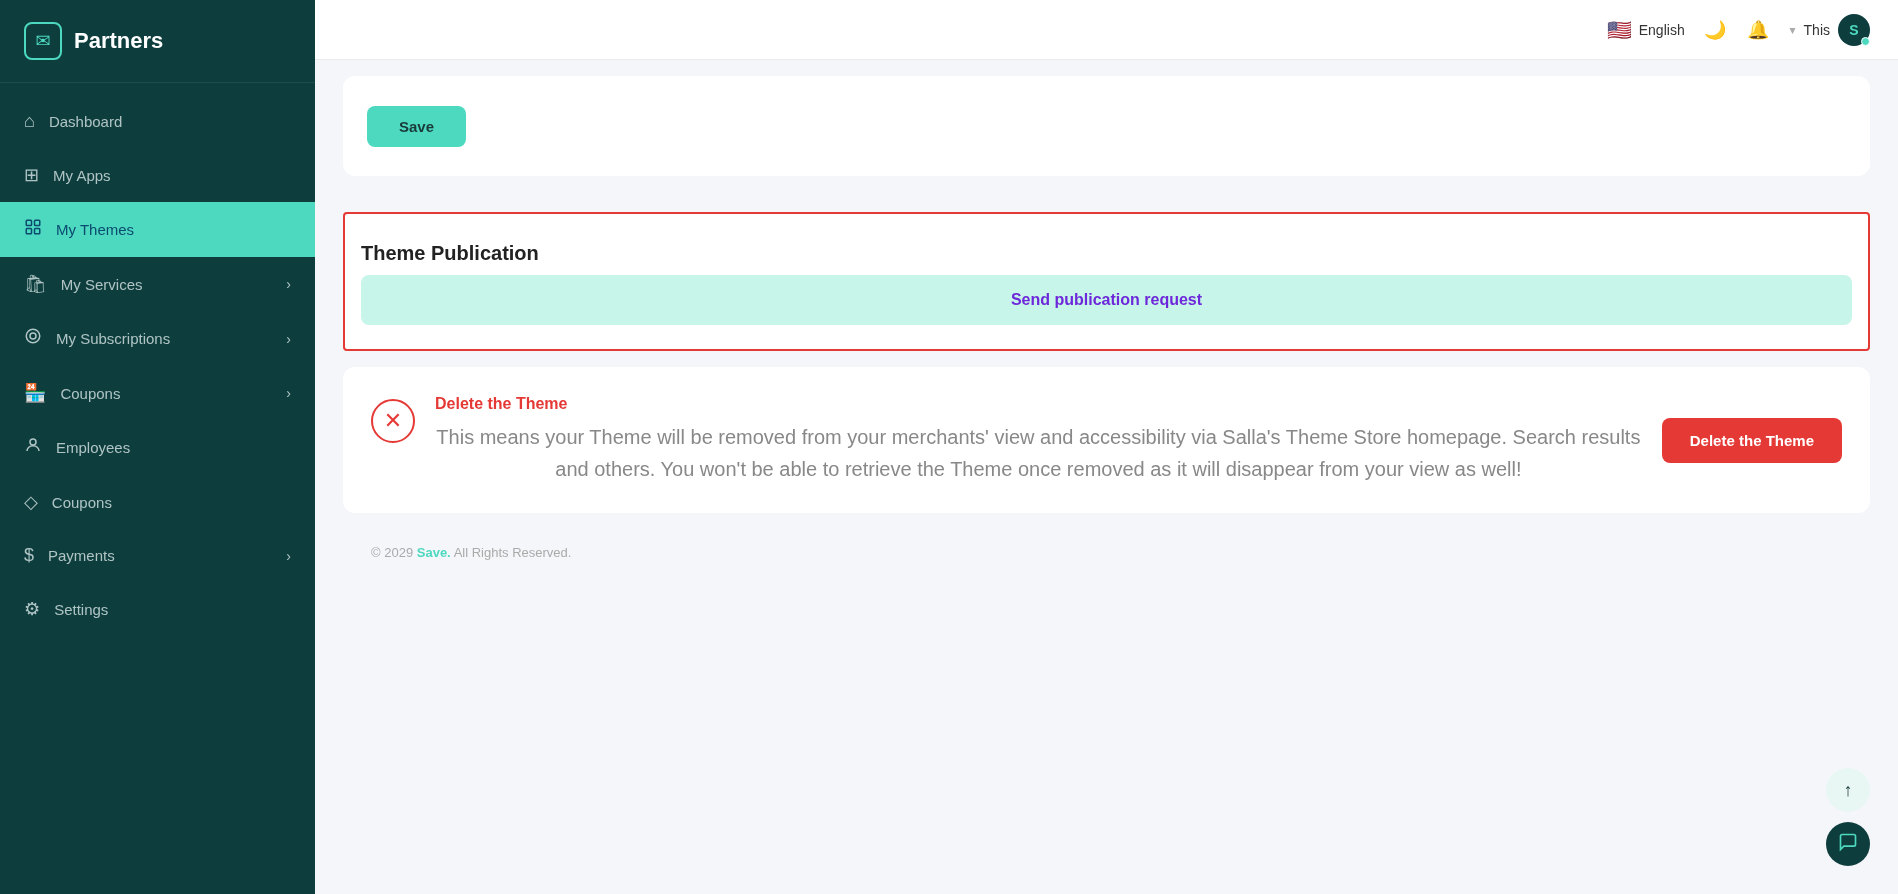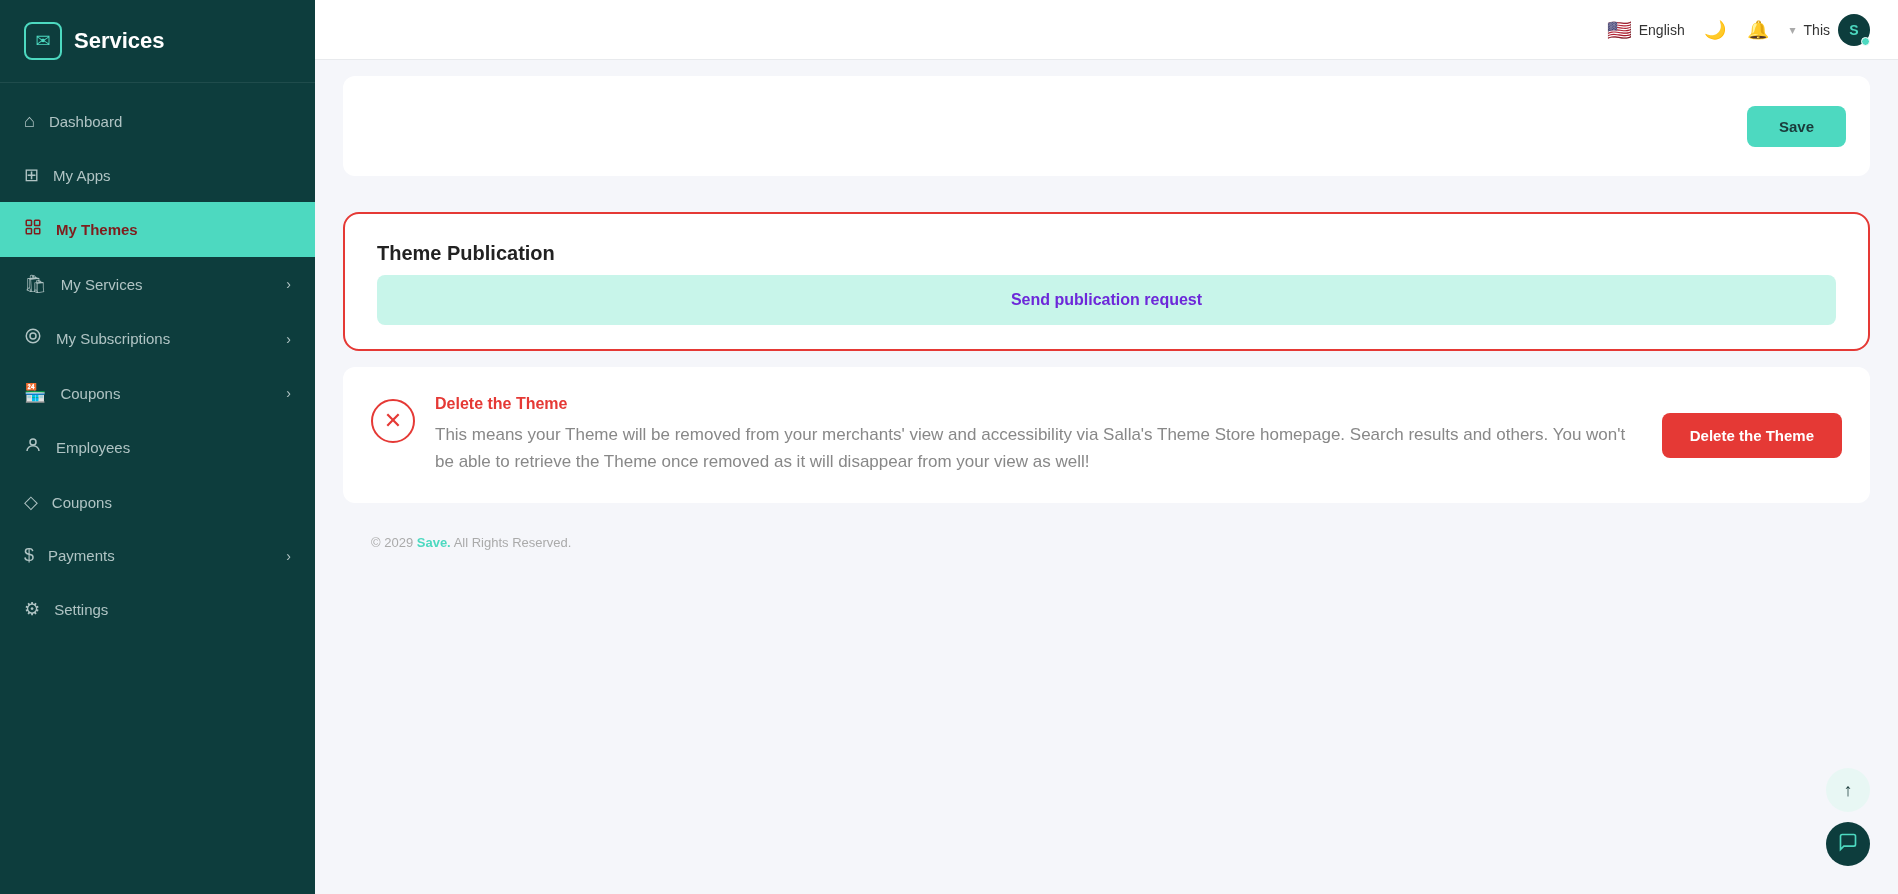--- a/index.html
+++ b/index.html
@@ -37,22 +37,22 @@
       padding: 16px 24px;
       cursor: pointer;
       color: #b0c4c4;
       font-size: 15px;
       font-weight: 500;
       transition: background 0.15s;
       position: relative;
     }
     .nav-item.active {
       background: #4dd9c0;
-      color: #7f1d1d;
-      font-weight: 700;
+      color: #0c4a6e;
+      font-weight: 400;
       gap: 14px;
     }
     .nav-item .nav-icon { font-size: 18px; flex-shrink: 0; }
     .nav-item .nav-arrow { margin-left: auto; font-size: 14px; }
 
     
     .main {
       flex: 1;
       display: flex;
       flex-direction: column;
@@ -101,42 +101,42 @@
       background: #f5f6fa;
     }
 
     
     .save-card {
       background: #fff;
       border-radius: 12px;
       padding: 24px;
       margin-top: 16px;
       display: flex;
-      justify-content: flex-end;
+      justify-content: flex-start;
       align-items: center;
       margin-bottom: 16px;
       min-height: 100px;
     }
     .save-btn {
       background: #4dd9c0;
       color: #1a3a3a;
       border: none;
       border-radius: 8px;
       padding: 12px 32px;
       font-size: 15px;
       font-weight: 600;
       cursor: pointer;
     }
 
     
     .publication-card {
       background: #fff;
       border: 2px solid #e53935;
-      border-radius: 16px;
-      padding: 28px 32px 24px;
+      border-radius: 4px;
+      padding: 28px 16px 24px;
       margin-bottom: 16px;
       margin-top: 36px;
     }
     .publication-title {
       font-size: 20px;
       font-weight: 700;
       color: #222;
       margin-bottom: 10px;
     }
     .publication-desc {
@@ -178,23 +178,24 @@
       margin-top: 4px;
     }
     .delete-content { flex: 1; }
     .delete-title {
       font-size: 16px;
       font-weight: 700;
       color: #e53935;
       margin-bottom: 8px;
     }
     .delete-desc {
-      font-size: 17px;
+      font-size: 20px;
       color: #888;
       line-height: 1.6;
+      text-align: center;
     }
     .delete-btn {
       background: #e53935;
       color: #fff;
       border: none;
       border-radius: 8px;
       padding: 14px 28px;
       font-size: 15px;
       font-weight: 600;
       cursor: pointer;
@@ -234,21 +235,21 @@
     .fab-chat { background: #0d3d3d; color: #4dd9c0; }
   </style>
 </head>
 <body>
 
 <div class="sidebar">
   <div class="sidebar-logo">
     <div class="logo-icon">
       <span>✉</span>
     </div>
-    <span class="logo-text">Services</span>
+    <span class="logo-text">Partners</span>
   </div>
   <nav class="sidebar-nav">
 
     <div class="nav-item">
       <span class="nav-icon">⌂</span>
       <span>Dashboard</span>
     </div>
 
     <div class="nav-item">
       <span class="nav-icon">⊞</span>

